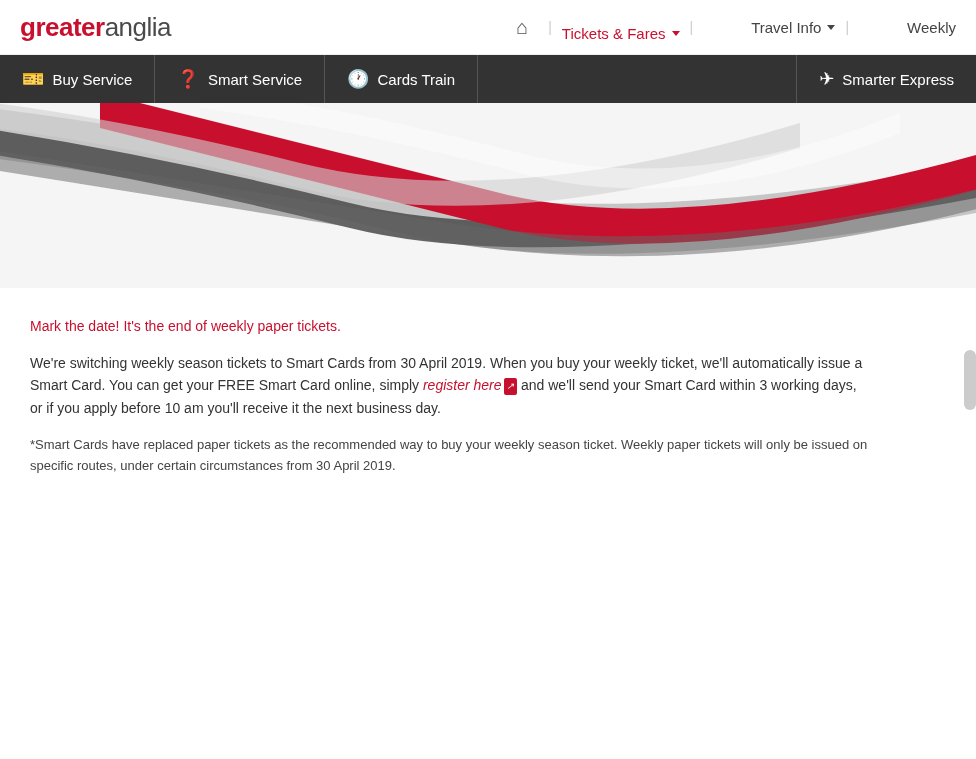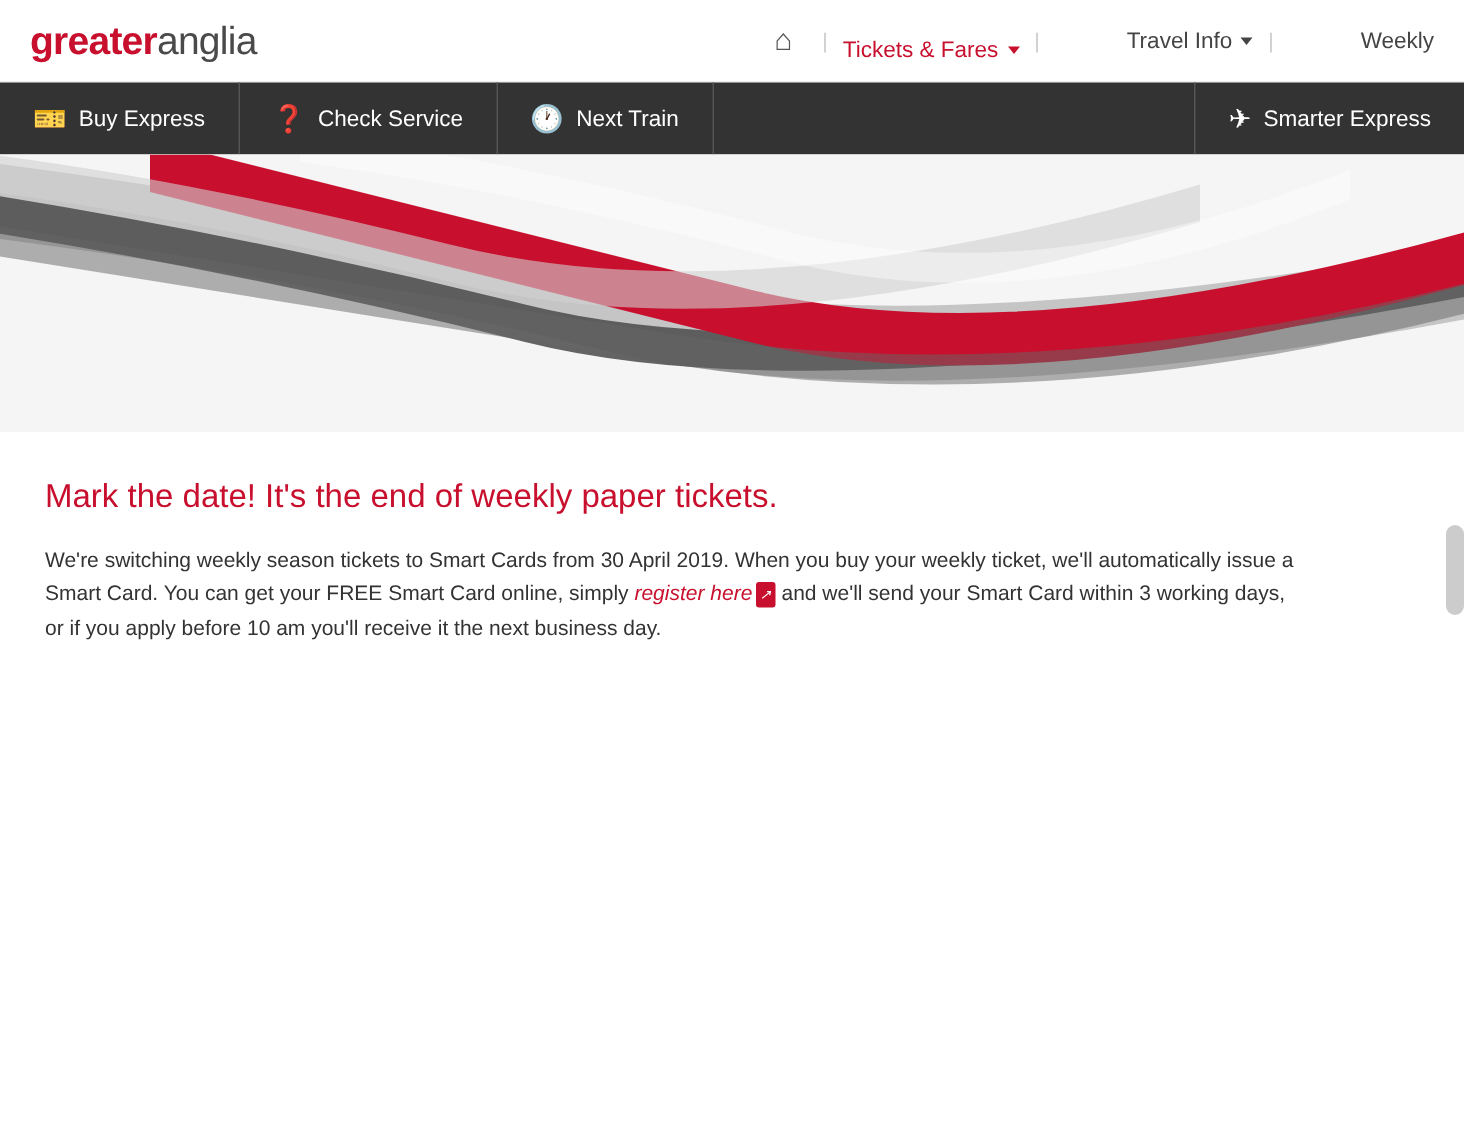--- a/index.html
+++ b/index.html
@@ -113,21 +113,21 @@
       max-width: 900px;
     }
     .headline {
       font-size: 42px;
       font-weight: 300;
       color: #222;
       line-height: 1.2;
       margin-bottom: 30px;
     }
     .sub-headline {
-      font-size: 22px;
+      font-size: 14px;
       font-weight: 400;
       color: #c8102e;
       margin-bottom: 18px;
     }
     .body-text {
       font-size: 14px;
       color: #333;
       line-height: 1.6;
       margin-bottom: 16px;
     }
@@ -193,29 +193,29 @@
     <span class="nav-sep">|</span>
     <a class="top-nav-link-gray">
       <span>Weekly</span>
     </a>
   </div>
 </nav>
 
 <nav class="secondary-nav">
   <a class="secondary-nav-item">
     <span class="nav-icon">🎫</span>
-    <span>Buy Express</span>
+    <span>Buy Service</span>
   </a>
   <a class="secondary-nav-item">
     <span class="nav-icon">❓</span>
-    <span>Check Service</span>
+    <span>Smart Service</span>
   </a>
   <a class="secondary-nav-item">
     <span class="nav-icon">🕐</span>
-    <span>Next Train</span>
+    <span>Cards Train</span>
   </a>
   <a class="secondary-nav-item stansted-item">
     <span class="nav-icon">✈</span>
     <span>Smarter Express</span>
   </a>
 </nav>
 
 <div class="hero-banner">
   <svg class="hero-svg" viewBox="0 0 976 185" xmlns="http://www.w3.org/2000/svg">
 
@@ -233,15 +233,16 @@
 
     <path d="M-50,40 Q200,80 450,120 Q700,160 1000,80 L1000,100 Q700,180 450,140 Q200,100 -50,60 Z" fill="#666" opacity="0.5"></path>
   </svg>
 </div>
 
 <main class="main-content">
   <h2 class="sub-headline">Mark the date! It's the end of weekly paper tickets.</h2>
   <p class="body-text">
     <span>We're switching weekly season tickets to Smart Cards from 30 April 2019. When you buy your weekly ticket, we'll automatically issue a Smart Card. You can get your FREE Smart Card online, simply </span><a class="register-link"><span>register here</span><span class="register-link-icon">↗</span></a><span> and we'll send your Smart Card within 3 working days, or if you apply before 10 am you'll receive it the next business day.</span>
   </p>
+  <p class="small-text">*Smart Cards have replaced paper tickets as the recommended way to buy your weekly season ticket. Weekly paper tickets will only be issued on specific routes, under certain circumstances from 30 April 2019.</p>
 </main>
 
 <div class="scroll-hint"></div>
 
 </body></html>

